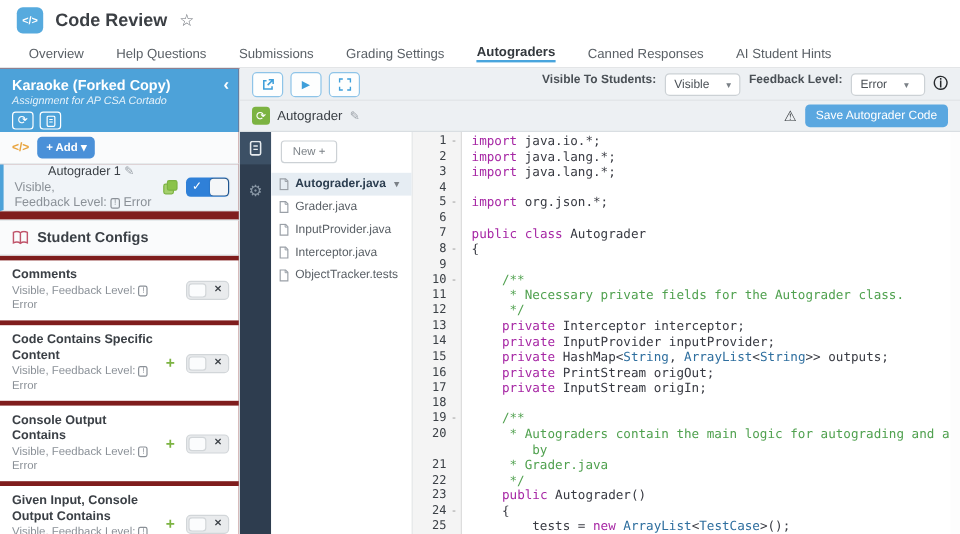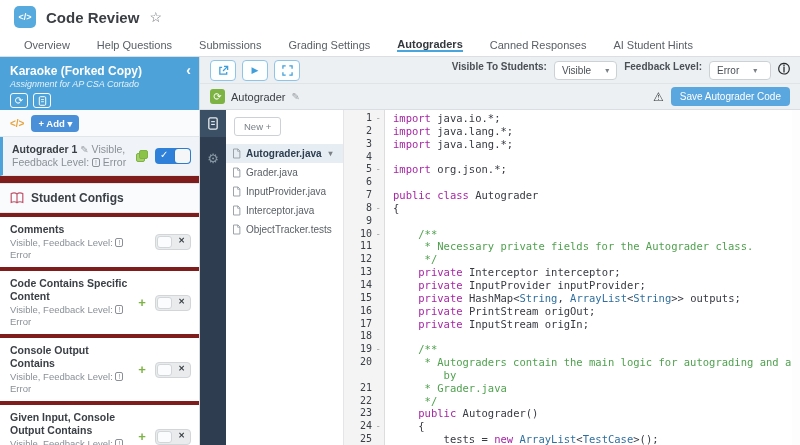--- a/index.html
+++ b/index.html
@@ -35,21 +35,21 @@
   .sec-head.custom { height:27px; }
   .sec-head.preset { height:30px; margin-top:7px; border-top:1px solid #e2e6e9; }
   .code-glyph { color:#e8a33d; font-size:10px; font-weight:bold; }
   .sec-title { font-size:12px; font-weight:bold; color:#3b4046; flex:1; }
   .add-btn { background:#4a90d8; color:#fff; font-size:9.5px; font-weight:bold; border-radius:4px;
     padding:3px 7px; cursor:pointer; }
   .ag-card { background:#f0f4f8; border-left:3px solid #4da2d9; border-bottom:1px solid #e2e6e9;
     padding:6px 8px 6px 9px; display:flex; align-items:center; height:39px; }
   .ag-info { flex:1; }
   .ag-title-line { font-size:10.5px; color:#8a9097; line-height:13px; }
-  .ag-title { font-weight:bold; color:#3b4046; }
+  .ag-title { font-weight:normal; color:#3b4046;margin-left:28px; }
   .pencil { color:#9aa0a7; font-size:10px; cursor:pointer; }
   .errbox { display:inline-block; border:1px solid #8a9097; border-radius:2px; font-size:7px;
     line-height:7px; padding:0 2px; color:#8a9097; vertical-align:1px; }
   .copy-ic { width:13px; height:13px; position:relative; margin-right:6px; cursor:pointer; }
   .copy-ic i, .copy-ic b { position:absolute; width:9px; height:9px; border:1.5px solid #7cb342;
     border-radius:2px; background:#a5d06d; }
   .copy-ic i { left:0; top:3px; } .copy-ic b { left:3px; top:0; background:#8bc34a; }
   .toggle { width:36px; height:16px; border-radius:4px; position:relative; cursor:pointer;
     flex:none; }
   .toggle.on { background:#2f80d8; }

